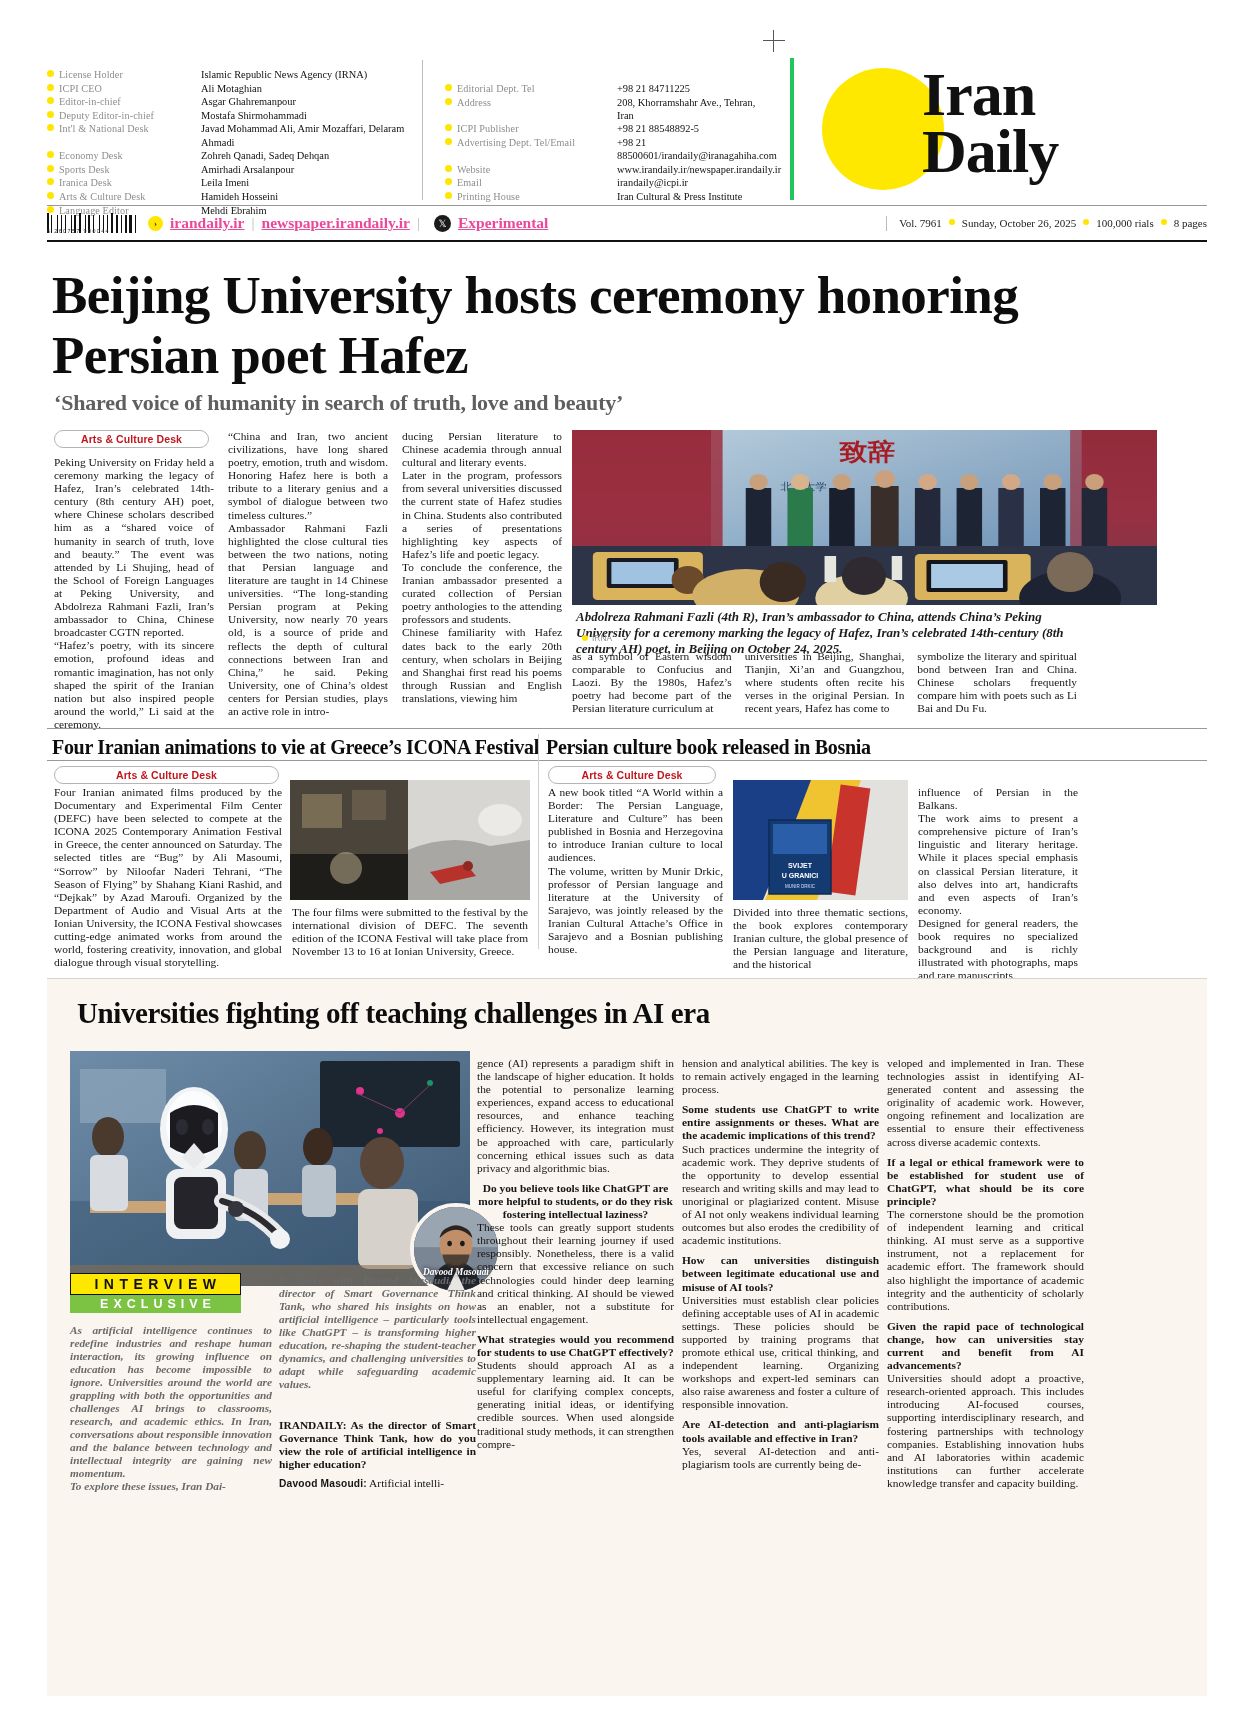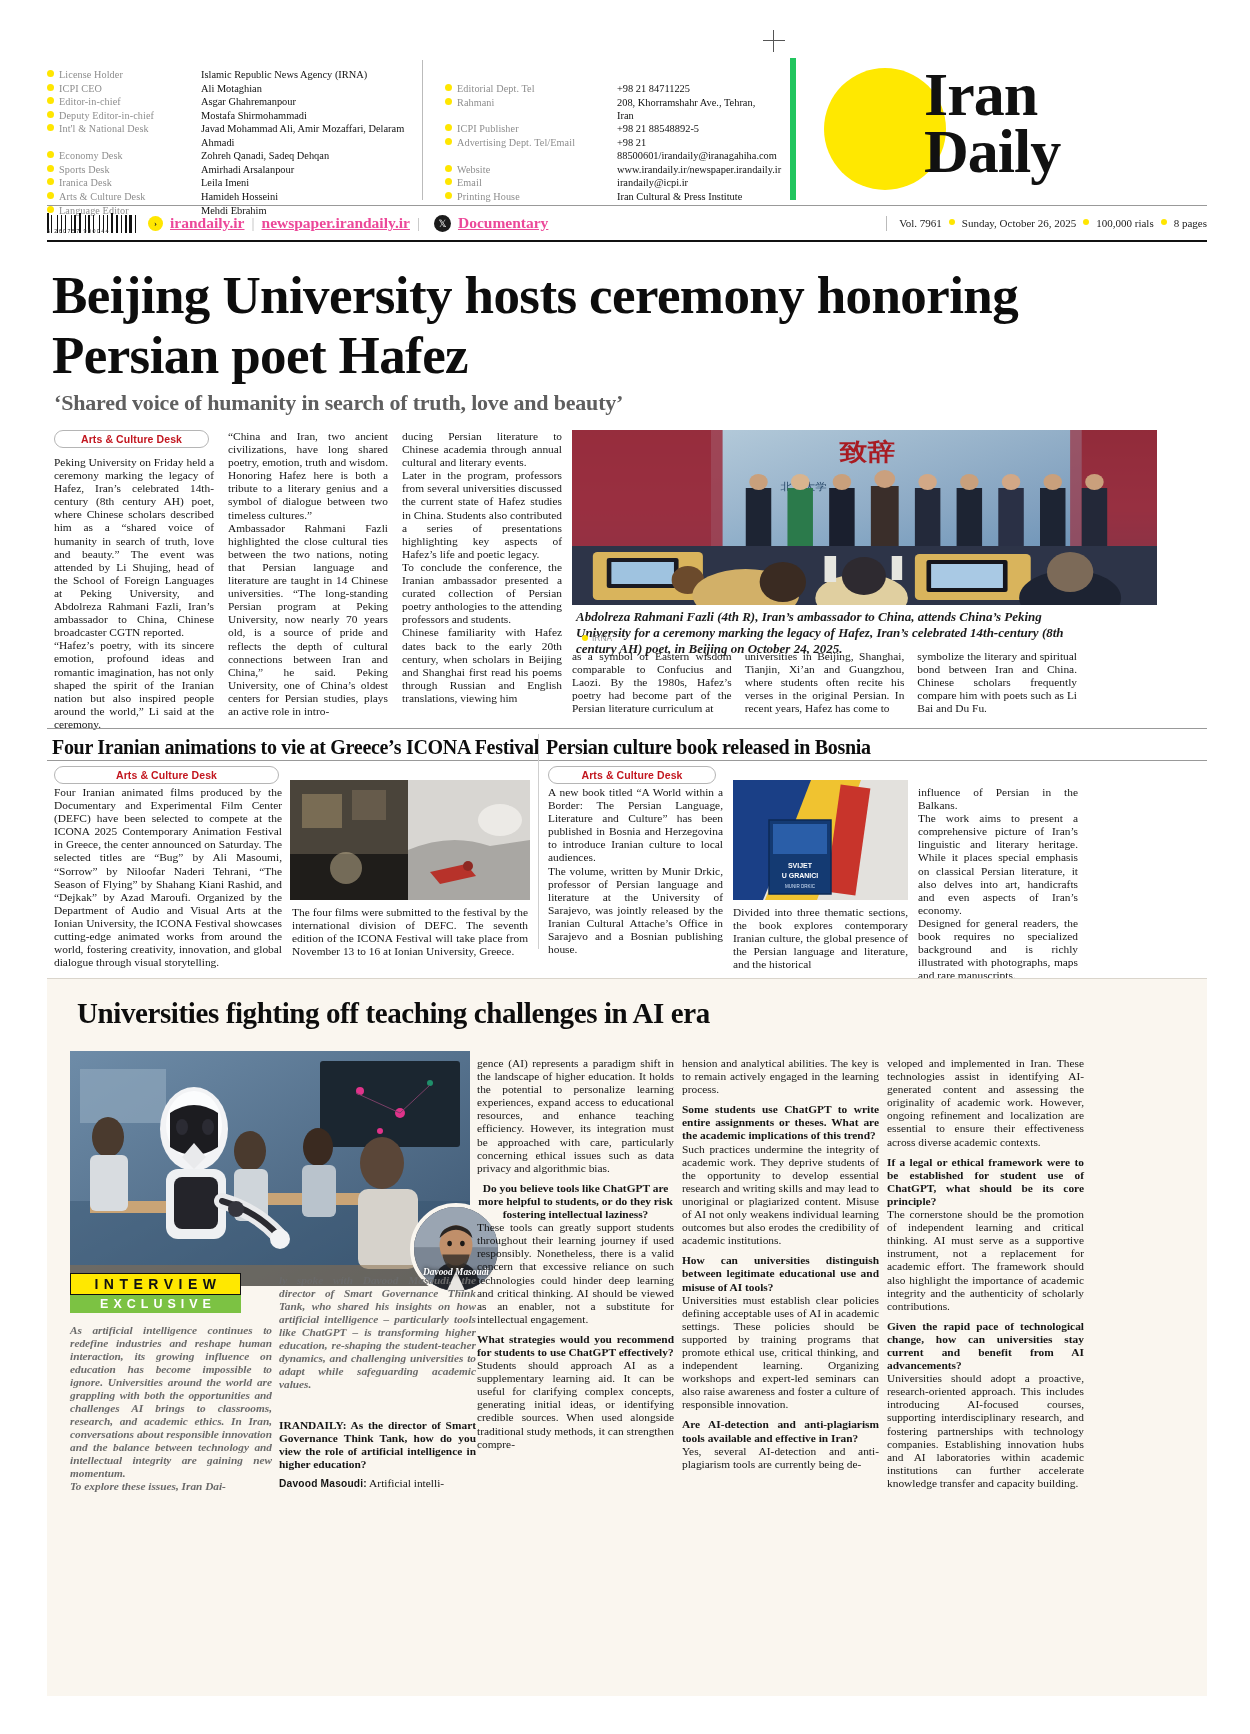--- a/index.html
+++ b/index.html
@@ -29,21 +29,21 @@
     width: 7px; height: 7px; border-radius: 50%; background: #FFE600;
     display: inline-block; margin-right: 5px; flex: 0 0 auto; position: relative; top: -1px;
   }
   .cred-label { font-size: 10.2px; color: #8d8d8d; font-family: "Liberation Serif", serif; letter-spacing: .1px; }
   .credits-col .cred-label { width: 142px; flex: 0 0 142px; }
   .credits-col2 .cred-label { width: 160px; flex: 0 0 160px; }
   .cred-val { font-size: 10.4px; color: #111; font-family: "Liberation Serif", serif; }
 
   .logo-block {
     position: absolute; left: 790px; top: 58px; width: 418px; height: 142px;
-    border-left: 6px solid #22c55e;
+    border-left: 4px solid #22c55e;
   }
   .logo-circle {
     position: absolute; left: 28px; top: 10px; width: 122px; height: 122px;
     border-radius: 50%; background: #FFE800;
   }
   .logo-text {
     position: absolute; left: 128px; top: 8px; width: 290px;
     font-family: "Liberation Serif", serif; font-weight: bold;
     line-height: 0.92; letter-spacing: -1px;
   }
@@ -249,21 +249,21 @@
         </div>
       </div>
     <div class="credits-col2" id="credRight">
         <div class="cred-row">
           <span class="bullet"></span>
           <span class="cred-label">Editorial Dept. Tel</span>
           <span class="cred-val">+98 21 84711225</span>
         </div>
         <div class="cred-row">
           <span class="bullet"></span>
-          <span class="cred-label">Rahmani</span>
+          <span class="cred-label">Address</span>
           <span class="cred-val">208, Khorramshahr Ave., Tehran, Iran</span>
         </div>
         <div class="cred-row">
           <span class="bullet"></span>
           <span class="cred-label">ICPI Publisher</span>
           <span class="cred-val">+98 21 88548892-5</span>
         </div>
         <div class="cred-row">
           <span class="bullet"></span>
           <span class="cred-label">Advertising Dept. Tel/Email</span>
@@ -338,21 +338,21 @@
         <i style="width: 1px; height: 18px; background: transparent;"></i>
         <i style="width: 1px; height: 18px; background: rgb(17, 17, 17);"></i>
         <i style="width: 2px; height: 18px; background: transparent;"></i>
       </div>
     <div class="chev">›</div>
     <a class="ib-link" href="#">irandaily.ir</a>
     <span class="ib-sep">|</span>
     <a class="ib-link" style="margin-left:0" href="#">newspaper.irandaily.ir</a>
     <span class="ib-sep">|</span>
     <span class="x-badge">𝕏</span>
-    <a class="ib-link" href="#">Documentary</a>
+    <a class="ib-link" href="#">Experimental</a>
     <div class="ib-right">
       <span class="ib-vline"></span>
       <span>Vol. 7961</span>
       <span class="bullet"></span>
       <span>Sunday, October 26, 2025</span>
       <span class="bullet"></span>
       <span>100,000 rials</span>
       <span class="bullet"></span>
       <span>8 pages</span>
     </div>

